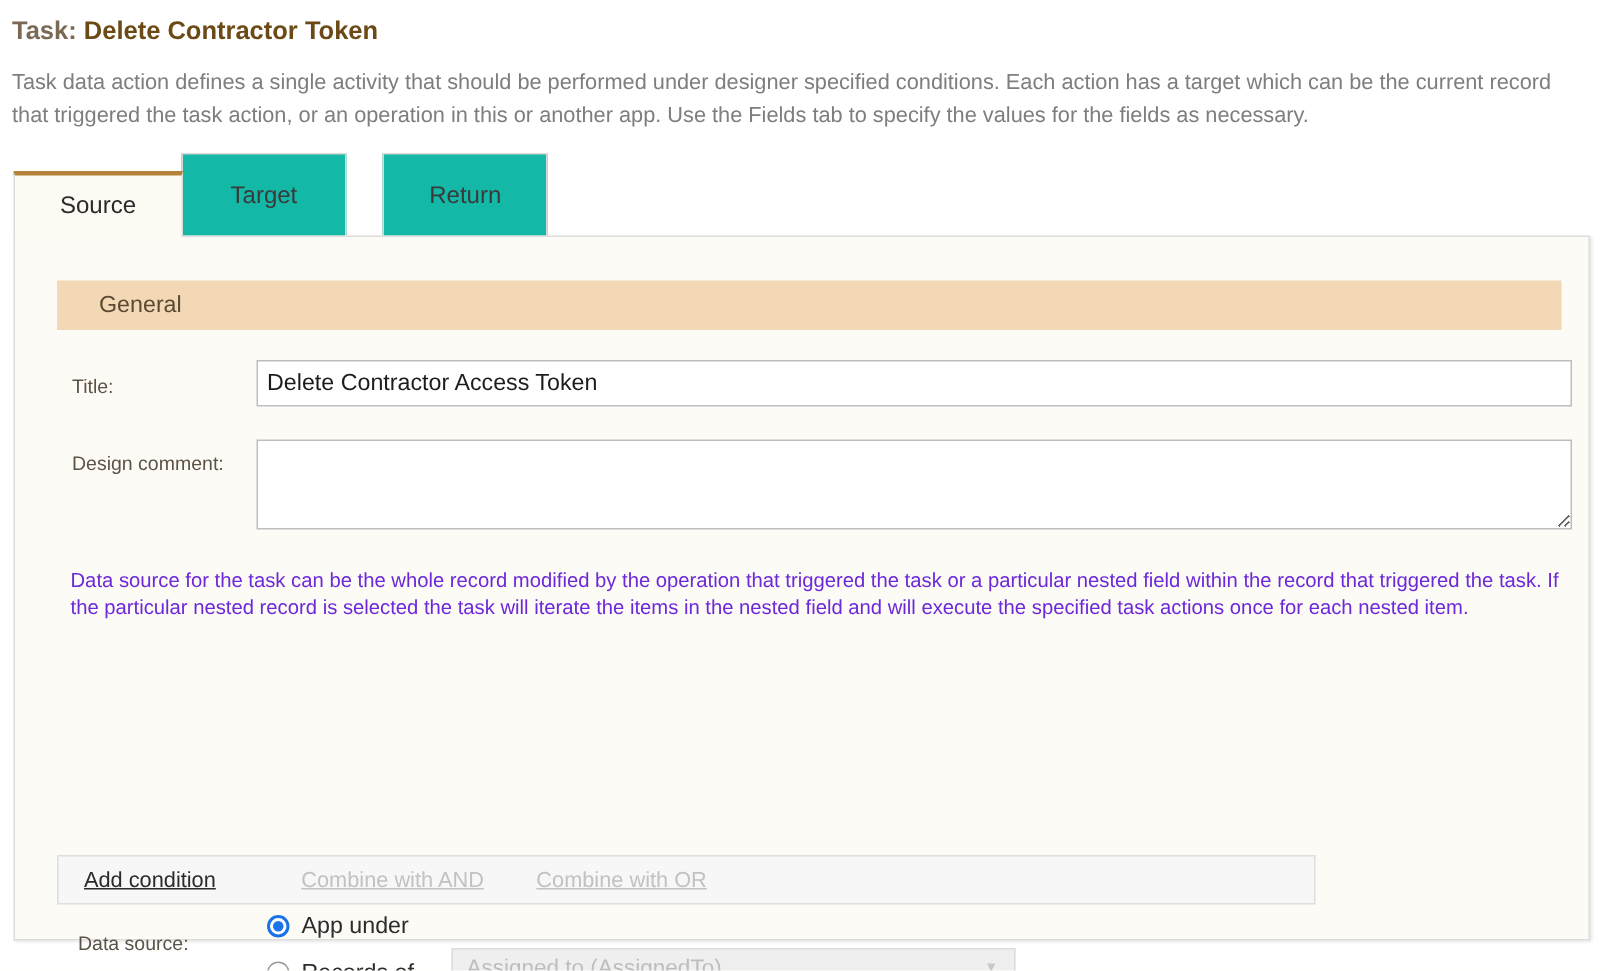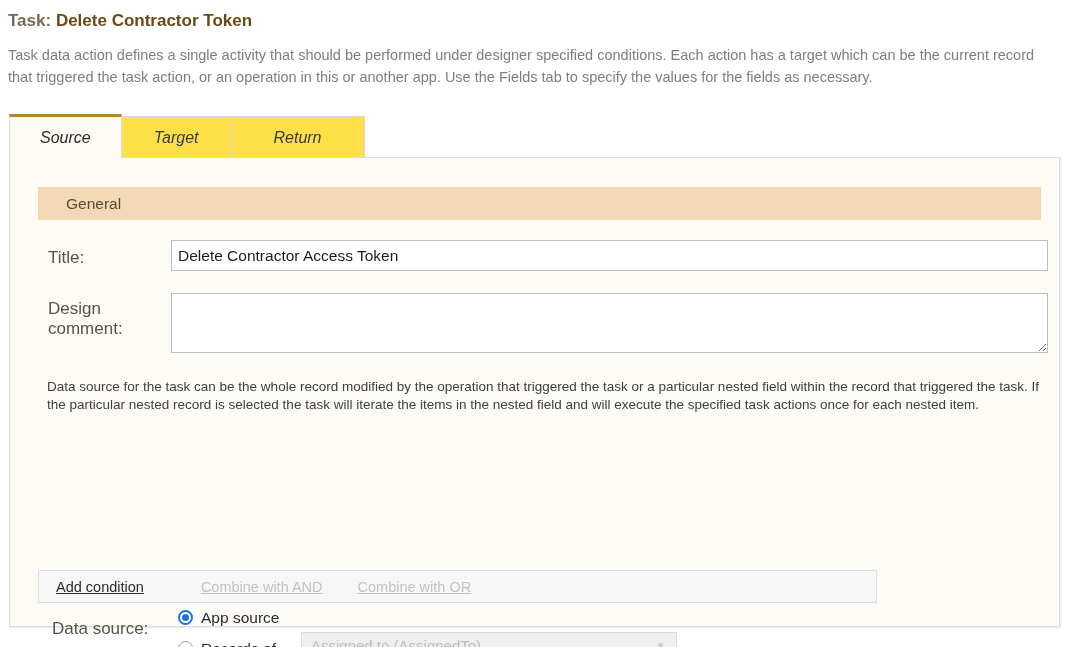--- a/index.html
+++ b/index.html
@@ -40,49 +40,48 @@
   }
 
   
   .tabbar {
     position: absolute;
     left: 9px;
     top: 116px;
     height: 42px;
     display: flex;
     align-items: flex-end;
-    font-style: italic;
   }
   .tab {
     position: relative;
     box-sizing: border-box;
-    height: 42px;
+    height: 56px;
     padding: 0 26px;
     display: flex;
     align-items: center;
     justify-content: center;
     font-size: 16px;
     color: #3a3a3a;
-    background: #fde047;
+    background: #14b8a6;
     border: 1px solid #d8d8d8;
     border-bottom: none;
     margin-right: -1px;
     white-space: nowrap;
   }
   .tab.active {
     background: #fdfaf3;
     color: #2b2b2b;
     height: 44px;
     border-color: #dcdcdc;
     border-top: 3px solid #b5823a;
     z-index: 3;
   }
   .tab.t-source { padding: 0 30px; }
   .tab.t-target { padding: 0 32px; }
-  .tab.t-return { padding: 0 42px; }
+  .tab.t-return { padding: 0 30px; margin-left: 25px; }
 
   
   .panel {
     position: absolute;
     left: 9px;
     top: 157px;
     width: 1051px;
     height: 470px;
     box-sizing: border-box;
     background: #fdfbf5;
@@ -101,21 +100,21 @@
     font-size: 15.5px;
     display: flex;
     align-items: center;
     padding-left: 28px;
   }
   .sh-general { top: 29px; }
   .sh-condition { top: 367px; }
 
   .row-label {
     position: absolute;
-    font-size: 17px;
+    font-size: 13px;
     color: #5c5346;
     line-height: 20px;
   }
 
   
   .lbl-title { left: 38px; top: 90px; }
   .input-title {
     position: absolute;
     left: 161px;
     top: 82px;
@@ -151,21 +150,21 @@
     overflow: auto;
   }
 
   .ds-desc {
     position: absolute;
     left: 37px;
     top: 220px;
     width: 1000px;
     font-size: 13.5px;
     line-height: 18px;
-    color: #404040;
+    color: #6d28d9;
   }
 
   
   .lbl-datasource { left: 42px; top: 461px; }
   .radio-group { position: absolute; left: 168px; top: 444px; }
   .radio-line {
     display: flex;
     align-items: center;
     height: 31px;
   }
@@ -272,21 +271,21 @@
     <div class="row-label lbl-comment">Design comment:</div>
     <textarea class="ta-comment" placeholder="" style=""></textarea>
 
     <div class="ds-desc">Data source for the task can be the whole record modified by the operation that triggered the task or a particular nested field within the record that triggered the task. If the particular nested record is selected the task will iterate the items in the nested field and will execute the specified task actions once for each nested item.</div>
 
     <div class="row-label lbl-datasource">Data source:</div>
 
     <div class="radio-group">
       <div class="radio-line">
         <span class="radio on"></span>
-        <span class="radio-text">App source</span>
+        <span class="radio-text">App under</span>
       </div>
       <div class="radio-line">
         <span class="radio"></span>
         <span class="radio-text">Records of</span>
       </div>
     </div>
 
     <div class="select-records">
       <span>Assigned to (AssignedTo)</span>
       <span class="caret">▾</span>

